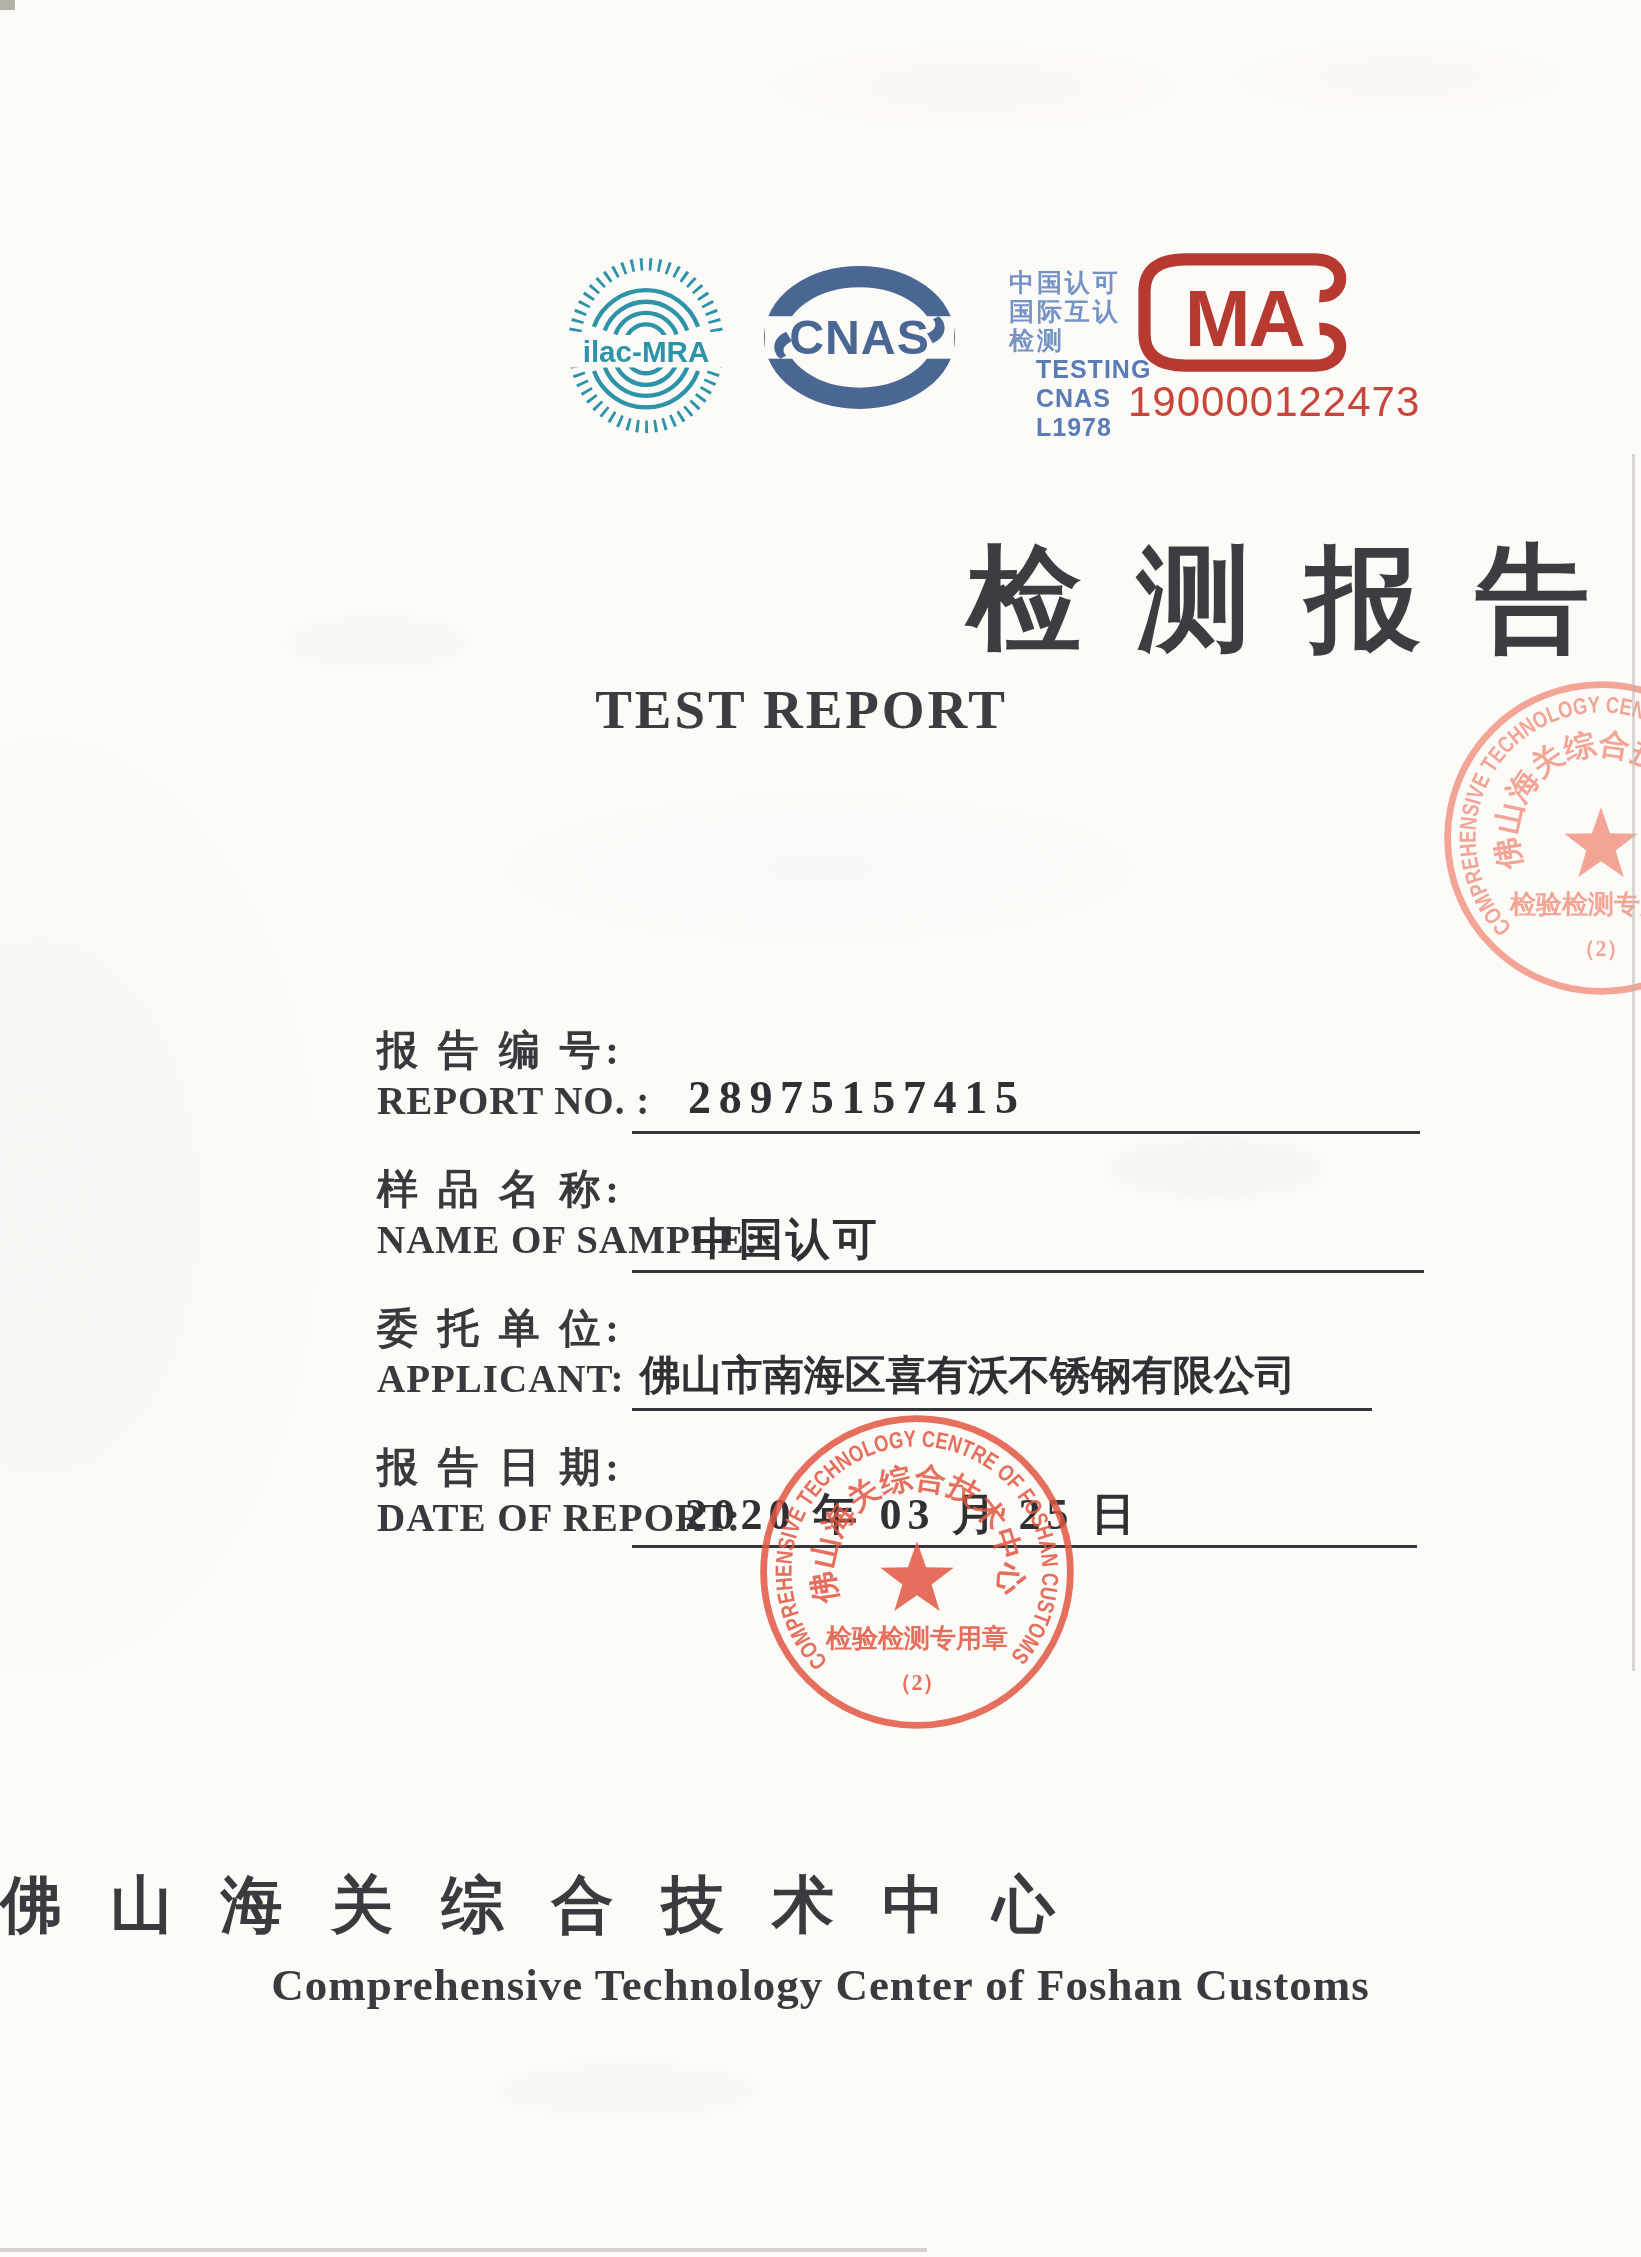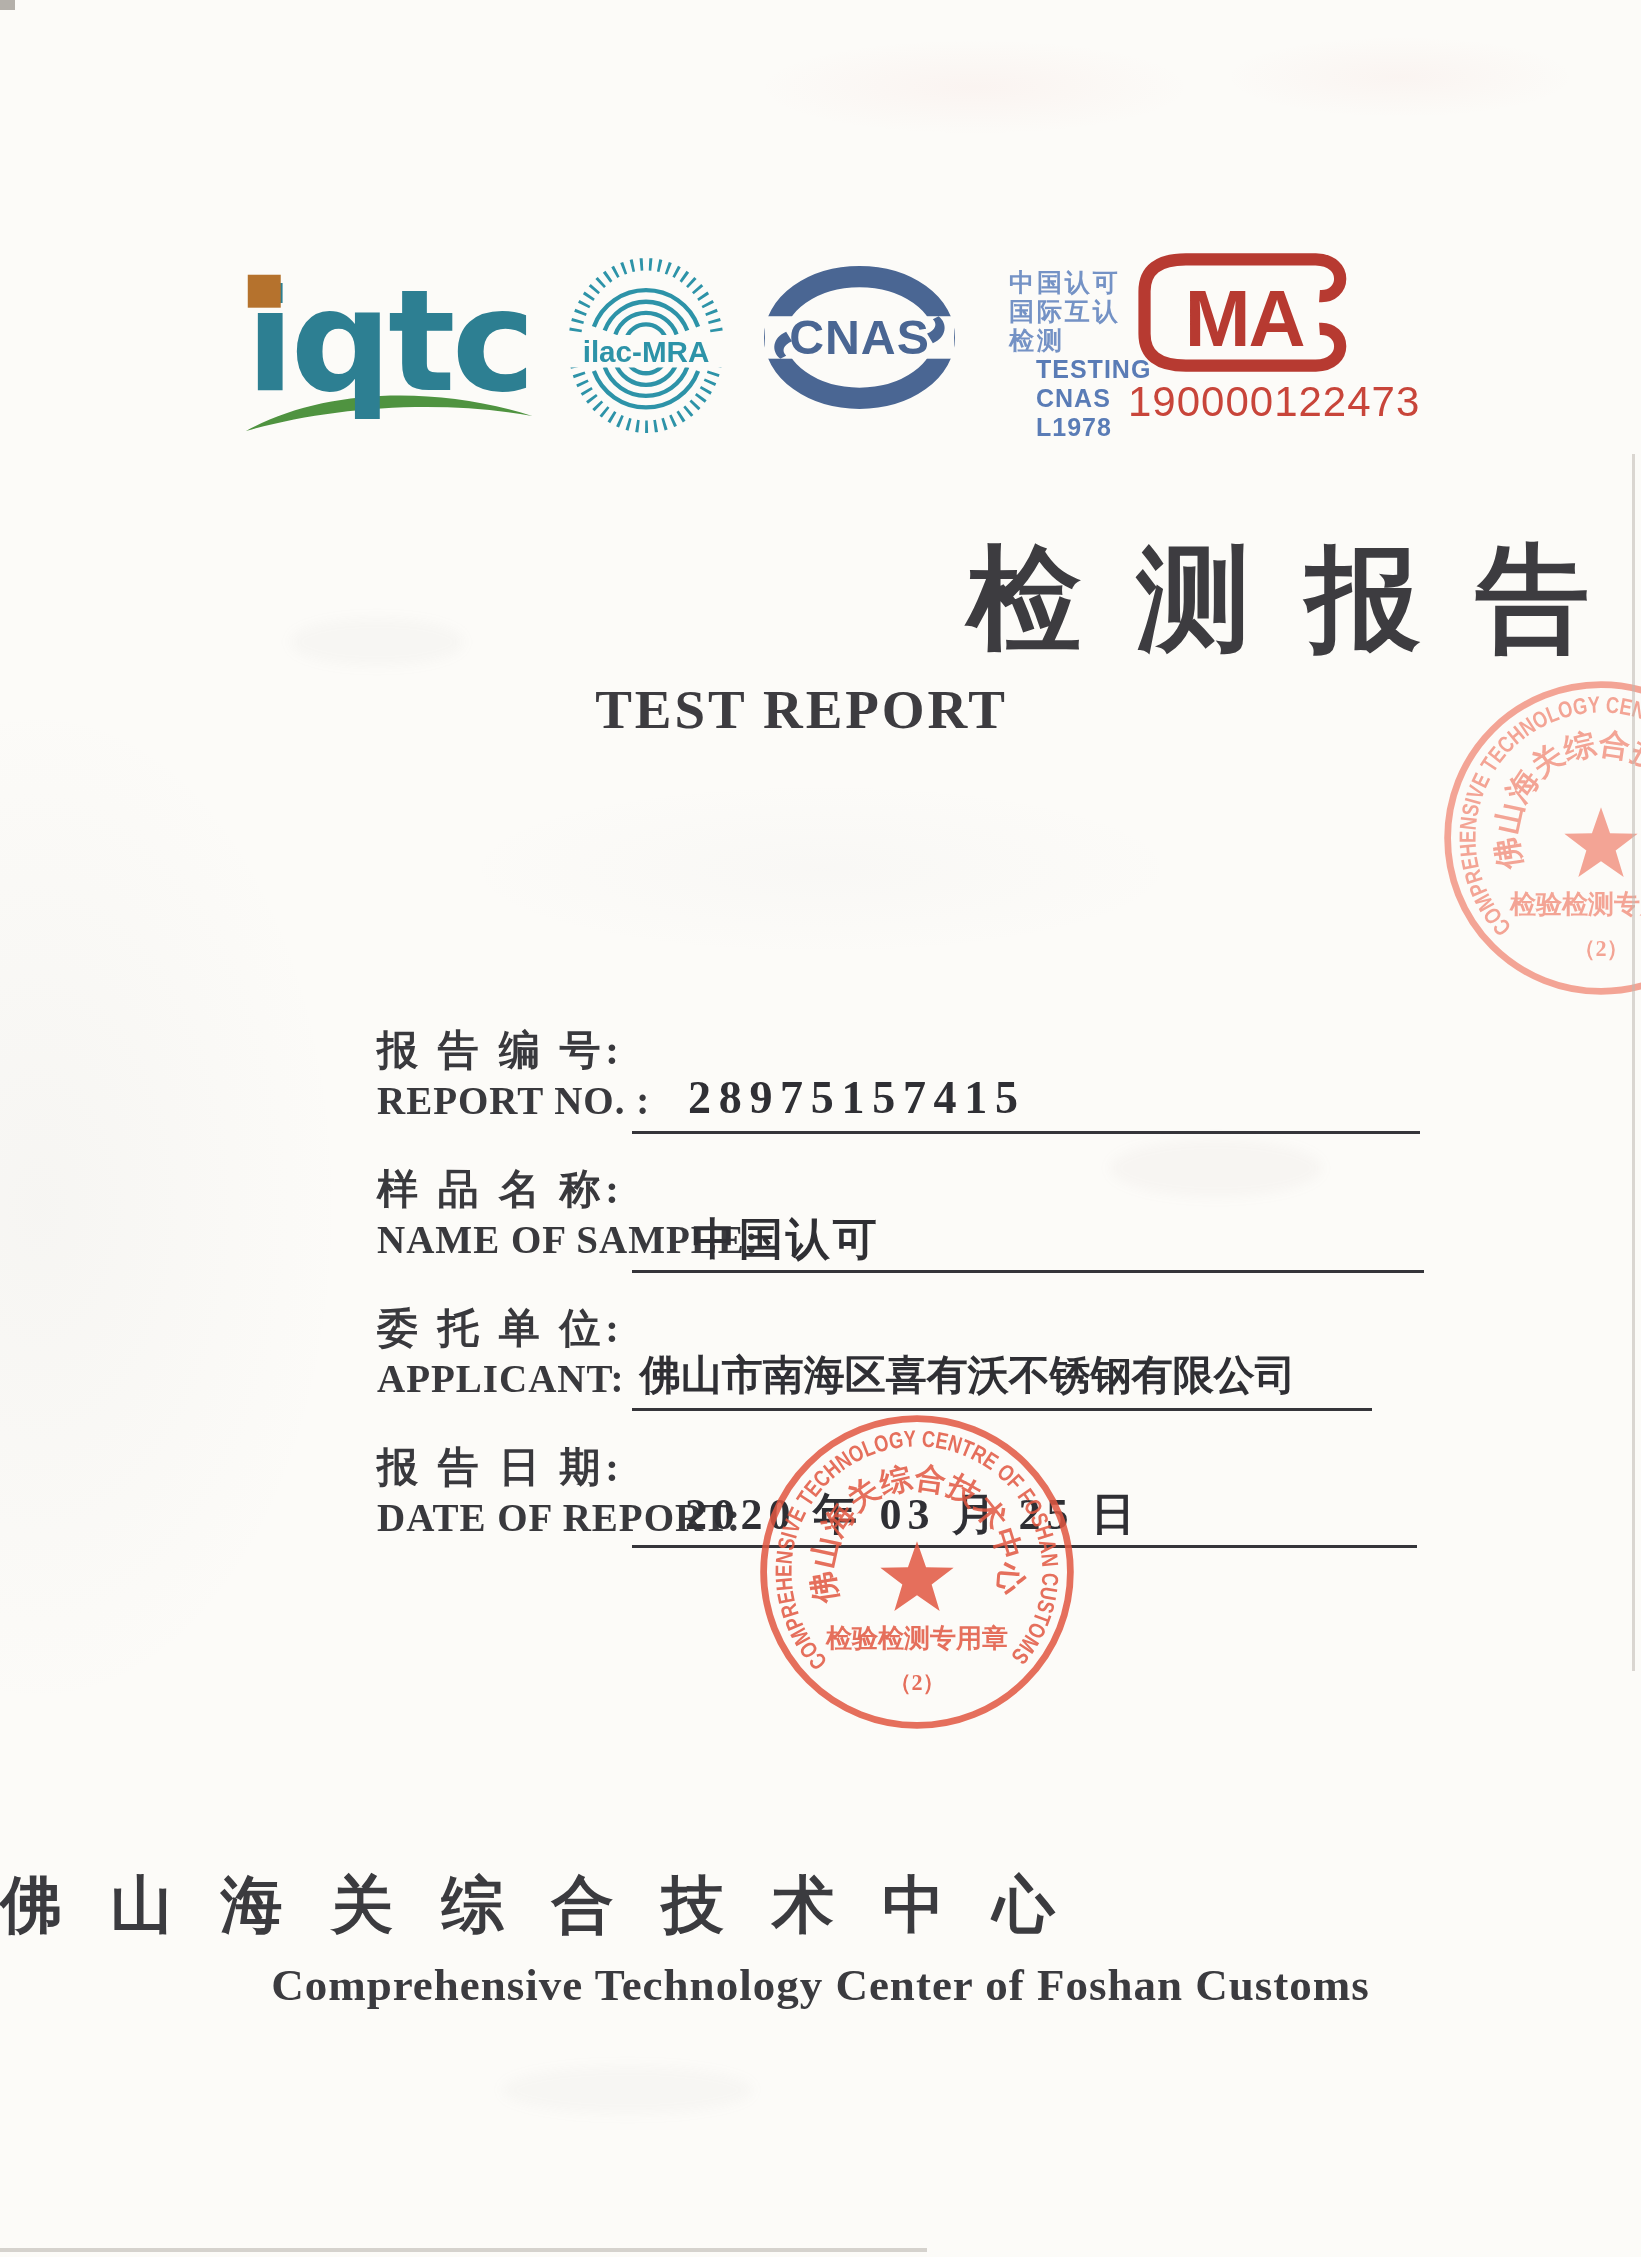--- a/index.html
+++ b/index.html
@@ -56,27 +56,20 @@
   .smudge{filter:blur(5.8px);border-radius:50%;}
   .sm1{left:290px;top:618px;width:174px;height:48px;background:rgba(150,150,155,.05);}
   .sm2{left:1110px;top:1139px;width:212px;height:58px;background:rgba(160,140,140,.05);}
   .sm3{left:502px;top:2066px;width:251px;height:48px;background:rgba(150,150,150,.05);}
 </style>
 </head>
 <body>
 
 <div class="page">
 
-  <div class="abs logo-iqtc">
-    <svg width="292" height="185" viewBox="0 0 310 195">
-      <path d="M 2,182 C 80,138 200,132 306,166 C 210,148 90,156 2,182 Z" fill="#4f9340"></path>
-      <text x="2" y="138" font-family="DejaVu Sans, Liberation Sans, sans-serif" font-weight="bold" font-size="150" letter-spacing="-4" fill="#2d7f92">iqtc</text>
-      <rect x="4" y="16" width="35" height="35" fill="#b5722d"></rect>
-    </svg>
-  </div>
 
   <div class="abs logo-ilac">
     <svg width="172" height="185" viewBox="0 0 180 190">
       <ellipse cx="90" cy="95" rx="75" ry="85" fill="none" stroke="#2d93a8" stroke-width="13" stroke-dasharray="3 6.5"></ellipse>
       <g fill="none" stroke="#2d93a8" stroke-width="4.5">
         <path d="M 69.3,87.5 A 22,22 0 0 1 110.7,87.5"></path>
         <path d="M 58.0,83.4 A 34,34 0 0 1 122.0,83.4"></path>
         <path d="M 46.8,79.4 A 46,46 0 0 1 133.2,79.4"></path>
         <path d="M 35.5,75.3 A 58,58 0 0 1 144.5,75.3"></path>
         <path d="M 110.7,109.5 A 22,22 0 0 1 69.3,109.5"></path>

